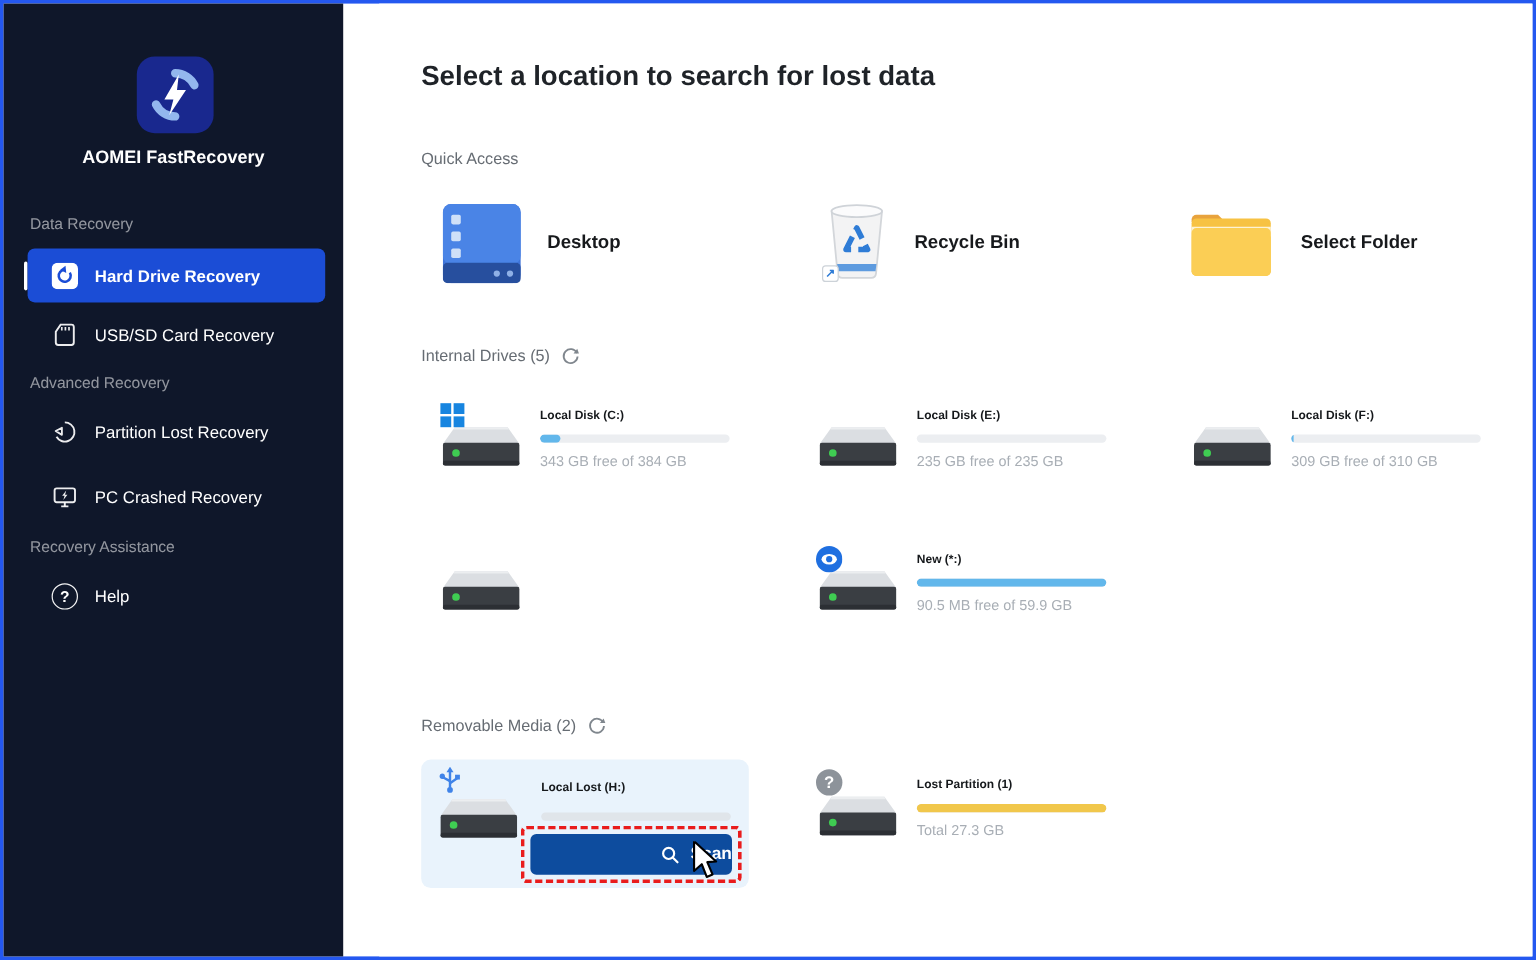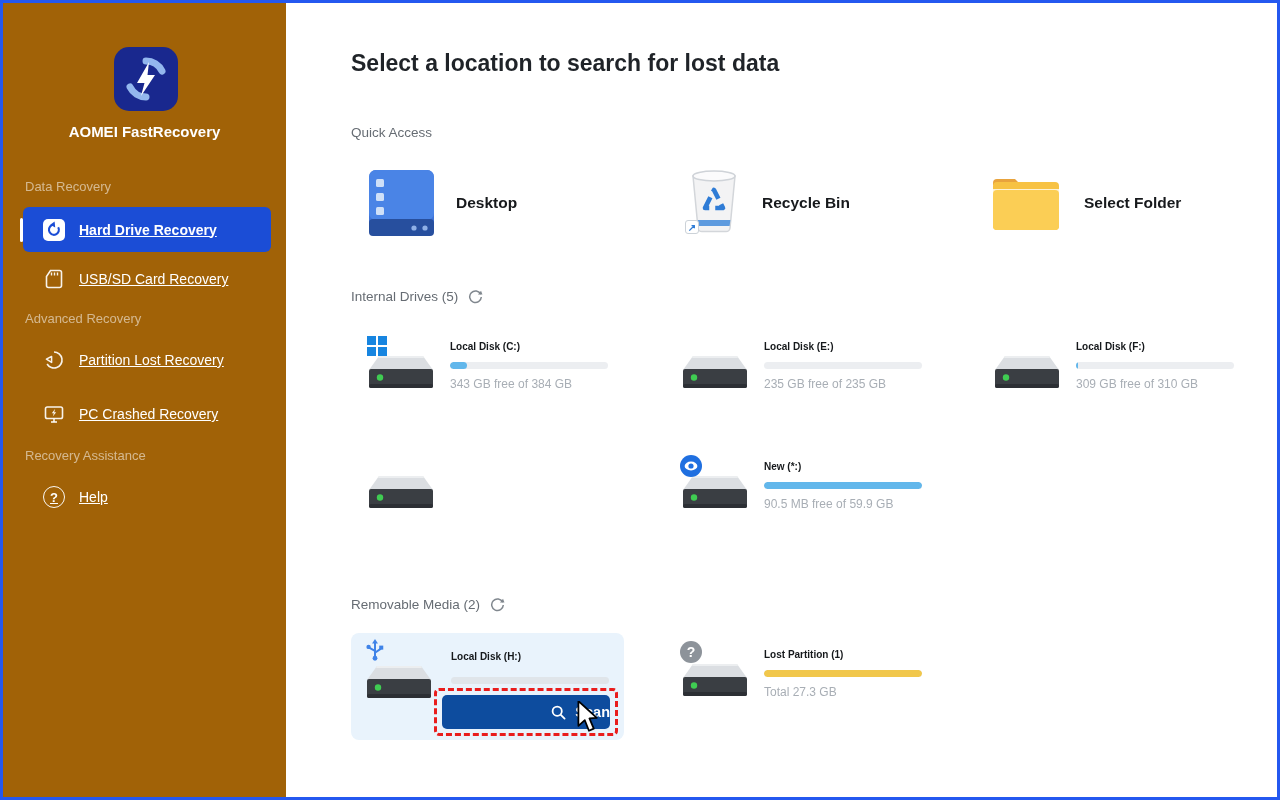--- a/index.html
+++ b/index.html
@@ -1,29 +1,29 @@
 <!DOCTYPE html>
 <html><head>
 <meta charset="utf-8">
 <style>
   * { margin:0; padding:0; box-sizing:border-box; }
   html,body { width:1280px; height:800px; overflow:hidden; background:#fff;
               font-family:"Liberation Sans", sans-serif; }
   .window { position:relative; width:1280px; height:800px; border:3px solid #2458f0; background:#fff; }
 
   
-  .sidebar { position:absolute; left:0; top:0; bottom:0; width:283px; background:#a16207; }
+  .sidebar { position:absolute; left:0; top:0; bottom:0; width:283px; background:#0f172a; }
   .logo { position:absolute; left:111px; top:44px; width:64px; height:64px; border-radius:15px; background:#19288e;
           display:flex; align-items:center; justify-content:center; }
   .app-name { position:absolute; left:0; top:120px; width:100%; text-align:center; color:#fff;
               font-weight:700; font-size:15px; }
   .side-group { position:absolute; left:22px; color:rgba(255,255,255,.55); font-size:13px; }
   .side-item { position:absolute; left:20px; width:248px; height:42px; border-radius:6px;
                display:flex; align-items:center; gap:14px; padding-left:20px; color:#fff;
-               font-size:14px; cursor:default;text-decoration:underline; }
+               font-size:14px; cursor:default; }
   .side-item.active { background:#1b4dd6; height:45px; font-weight:700; }
   .active-ind { position:absolute; left:17px; width:3px; height:24px; border-radius:2px; background:#fff; }
   .side-ic { width:22px; height:22px; flex:0 0 22px; }
 
   
   .titlebar { position:absolute; top:10px; right:12px; height:24px; display:flex; align-items:center; gap:23px; }
   .tb-btn { width:18px; height:18px; display:flex; align-items:center; justify-content:center; }
   .tb-sep { width:2px; height:12px; background:#d9dcdf; border-radius:1px; }
 
   
@@ -323,21 +323,21 @@
           </svg>
         <svg class="badge" viewBox="0 0 22 24" style="top:-14px">
           <line x1="11" y1="3" x2="11" y2="19" stroke="#3f83e8" stroke-width="2.2"></line>
           <polygon points="11,0 7.8,5 14.2,5" fill="#3f83e8"></polygon>
           <path d="M11 13 L4.5 9.5 M11 15 L17.5 10.5" stroke="#3f83e8" stroke-width="2.2" fill="none"></path>
           <circle cx="4" cy="8.6" r="2.4" fill="#3f83e8"></circle>
           <rect x="15.6" y="7.2" width="4.4" height="4.4" fill="#3f83e8"></rect>
           <circle cx="11" cy="21" r="2.6" fill="#3f83e8"></circle>
         </svg>
       </span>
-      <div class="drive-name">Local Disk (H:)</div>
+      <div class="drive-name">Local Lost (H:)</div>
       <div class="bar">
           <i style="width: 0%; background: rgb(98, 183, 235);"></i>
         </div>
       <div class="scan-annotation">
         <button class="scan-btn">
           <svg width="15" height="15" viewBox="0 0 15 15">
             <circle cx="6.2" cy="6.2" r="4.6" fill="none" stroke="#fff" stroke-width="1.8"></circle>
             <line x1="9.8" y1="9.8" x2="13.6" y2="13.6" stroke="#fff" stroke-width="1.8" stroke-linecap="round"></line>
           </svg>
           <span>Scan</span>

